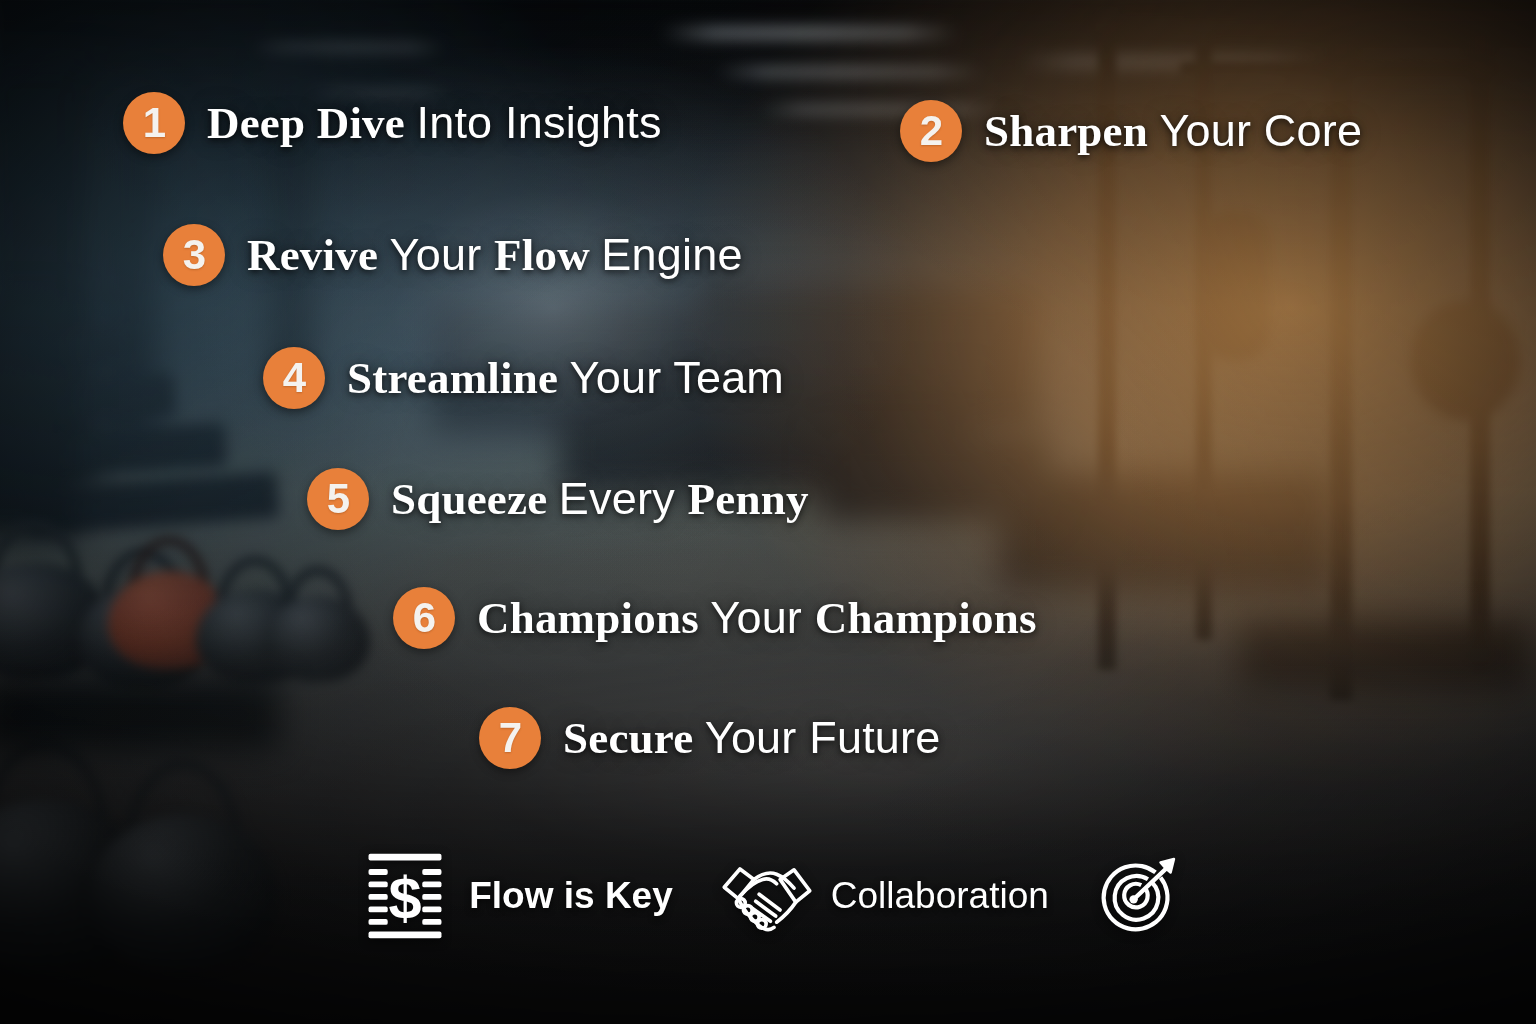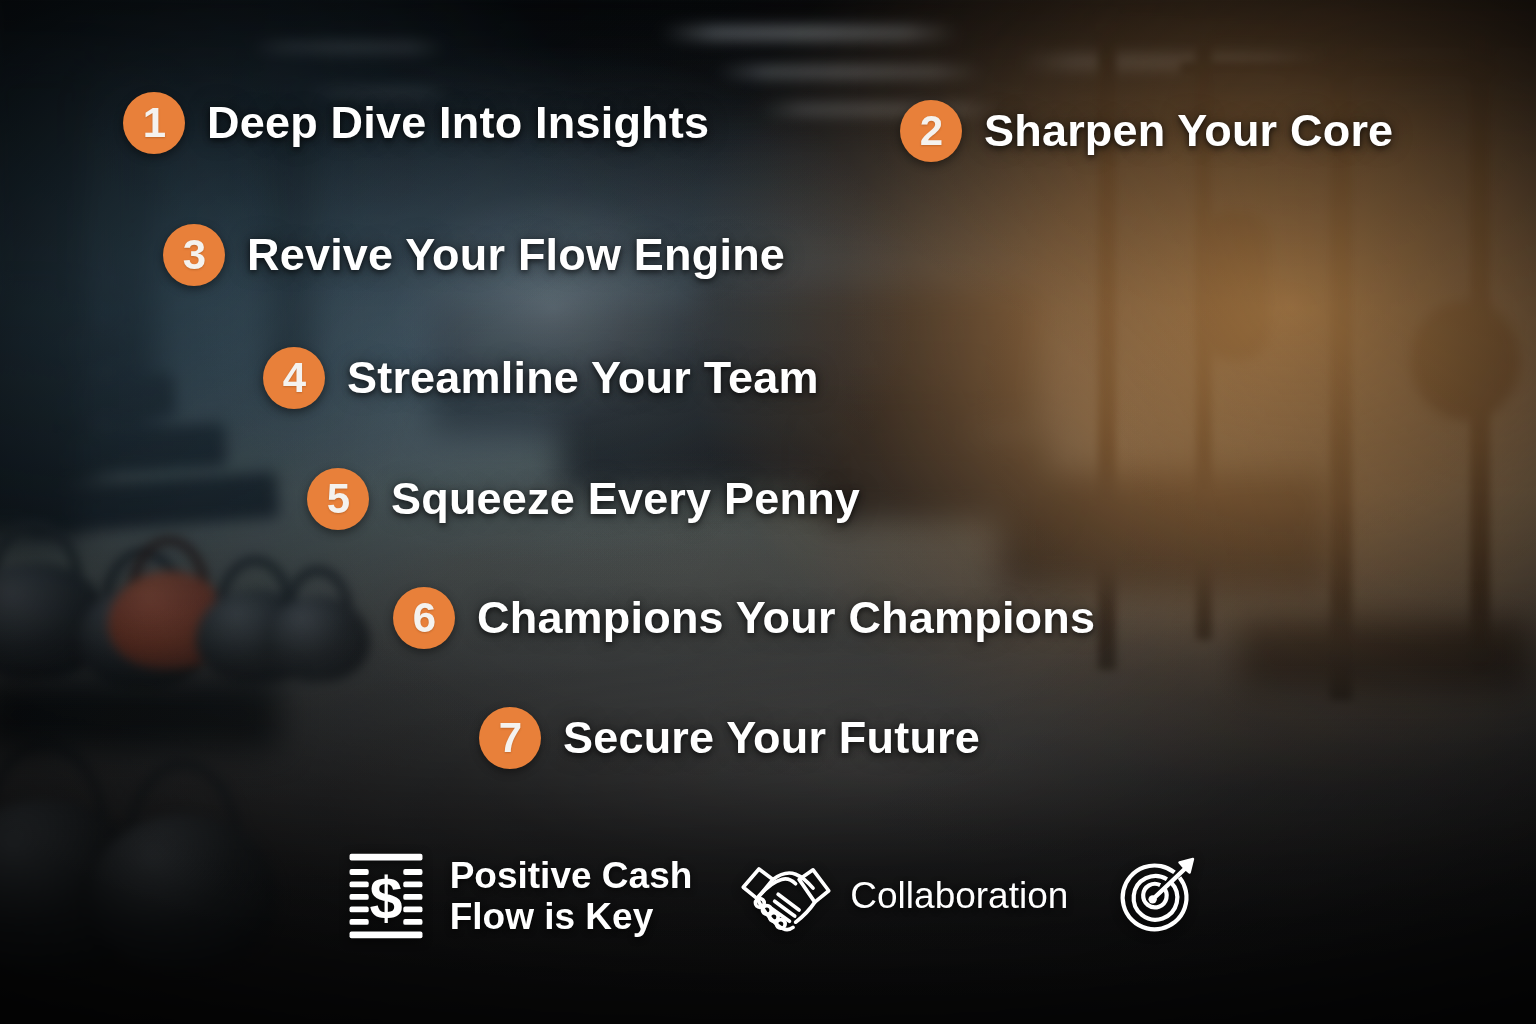--- a/index.html
+++ b/index.html
@@ -205,22 +205,22 @@
   }
 
   .step-text {
     font-size: 45px;
     color: #ffffff;
     letter-spacing: 0.2px;
     text-shadow:
       0 2px 6px rgba(0,0,0,0.72),
       0 0 22px rgba(0,0,0,0.45);
   }
-  .step-text .b { font-weight: bold; }
-  .step-text .r { font-weight: bold; }
+  .step-text .b { font-weight: bold; font-family: Liberation Serif, serif; }
+  .step-text .r { font-weight: normal; }
 
   
   .benefits {
     position: absolute;
     left: 0;
     top: 848px;
     width: 100%;
     display: flex;
     align-items: center;
     justify-content: center;
@@ -385,21 +385,20 @@
       <rect x="68" y="22" width="20" height="6" rx="2"></rect>
       <rect x="68" y="35" width="20" height="6" rx="2"></rect>
       <rect x="68" y="48" width="20" height="6" rx="2"></rect>
       <rect x="68" y="61" width="20" height="6" rx="2"></rect>
       <rect x="68" y="74" width="20" height="6" rx="2"></rect>
     </g>
     <text x="50" y="74" text-anchor="middle" font-family="Liberation Sans, sans-serif" font-size="62" font-weight="bold" fill="#ffffff">$</text>
   </svg>
 </div>
           <div class="benefit-label bold">
-            <span>Positive Cash</span>
             <span>Flow is Key</span>
           </div>
         </div>
         <div class="benefit">
           <div class="benefit-icon">
   <svg viewBox="0 0 110 100" width="100%" height="100%">
     <g fill="none" stroke="#ffffff" stroke-width="4.2" stroke-linecap="round" stroke-linejoin="round">
 
       <path d="M6 40 L24 19 L40 31 L22 53 Z"></path>
 

